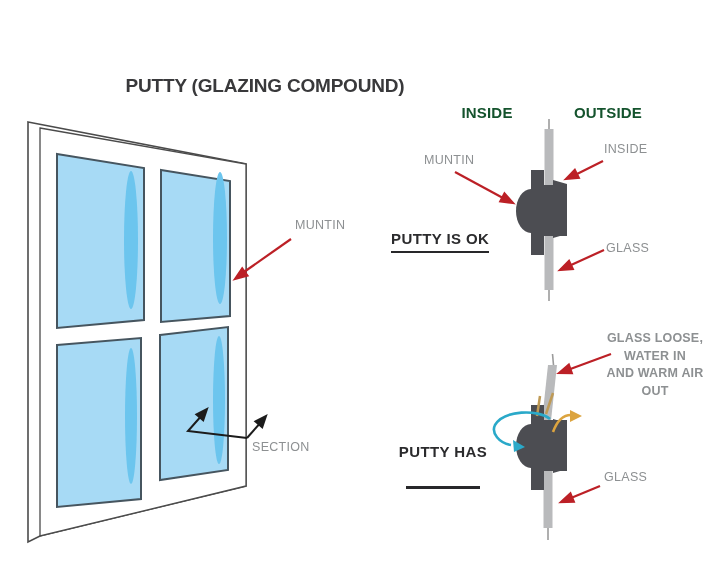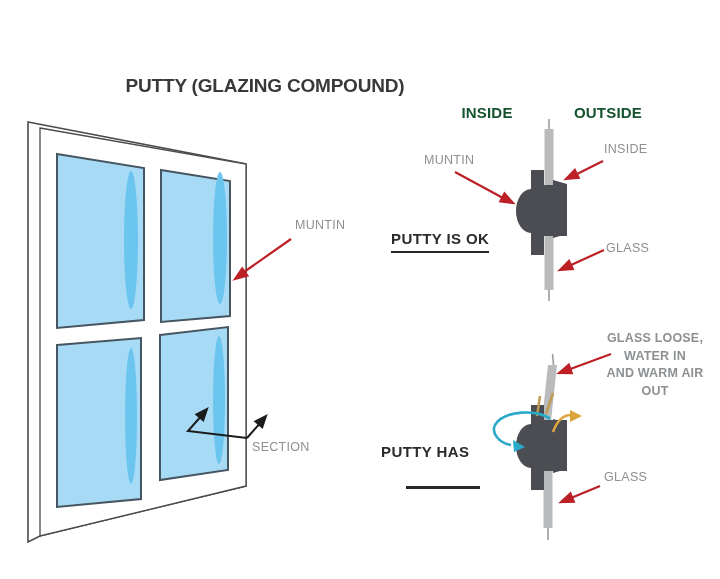--- a/index.html
+++ b/index.html
@@ -9,21 +9,21 @@
     margin-top:18px;
   }
   #stage svg{position:absolute;left:0;top:0;}
   .txt{position:absolute;white-space:nowrap;}
   .title{font-size:19px;font-weight:700;color:#39393b;letter-spacing:-0.2px;text-align:center;}
   .hdr{font-size:15px;font-weight:700;color:#14532d;letter-spacing:0.2px;text-align:center;}
   .lbl{font-size:12.5px;color:#8d9092;letter-spacing:0.3px;}
   .note{font-size:12.5px;color:#8d9092;letter-spacing:0.2px;text-align:center;line-height:17.5px;white-space:normal;font-weight:bold;}
   .status{font-size:15px;font-weight:700;color:#2b2b2d;letter-spacing:0.4px;}
   .status-ok{border-bottom:2.5px solid #28282a;padding-bottom:4px;}
-  .status-block{text-align:left;line-height:17px;white-space:normal;}
+  .status-block{text-align:center;line-height:17px;white-space:normal;}
   .rule{position:absolute;background:#28282a;height:2.5px;}
   .copyright{font-size:14px;font-weight:700;color:#2f2f31;letter-spacing:0.5px;}
 </style>
 </head>
 <body>
 
 <div id="stage">
 
   <svg width="720" height="579" viewBox="0 0 720 579">
 

